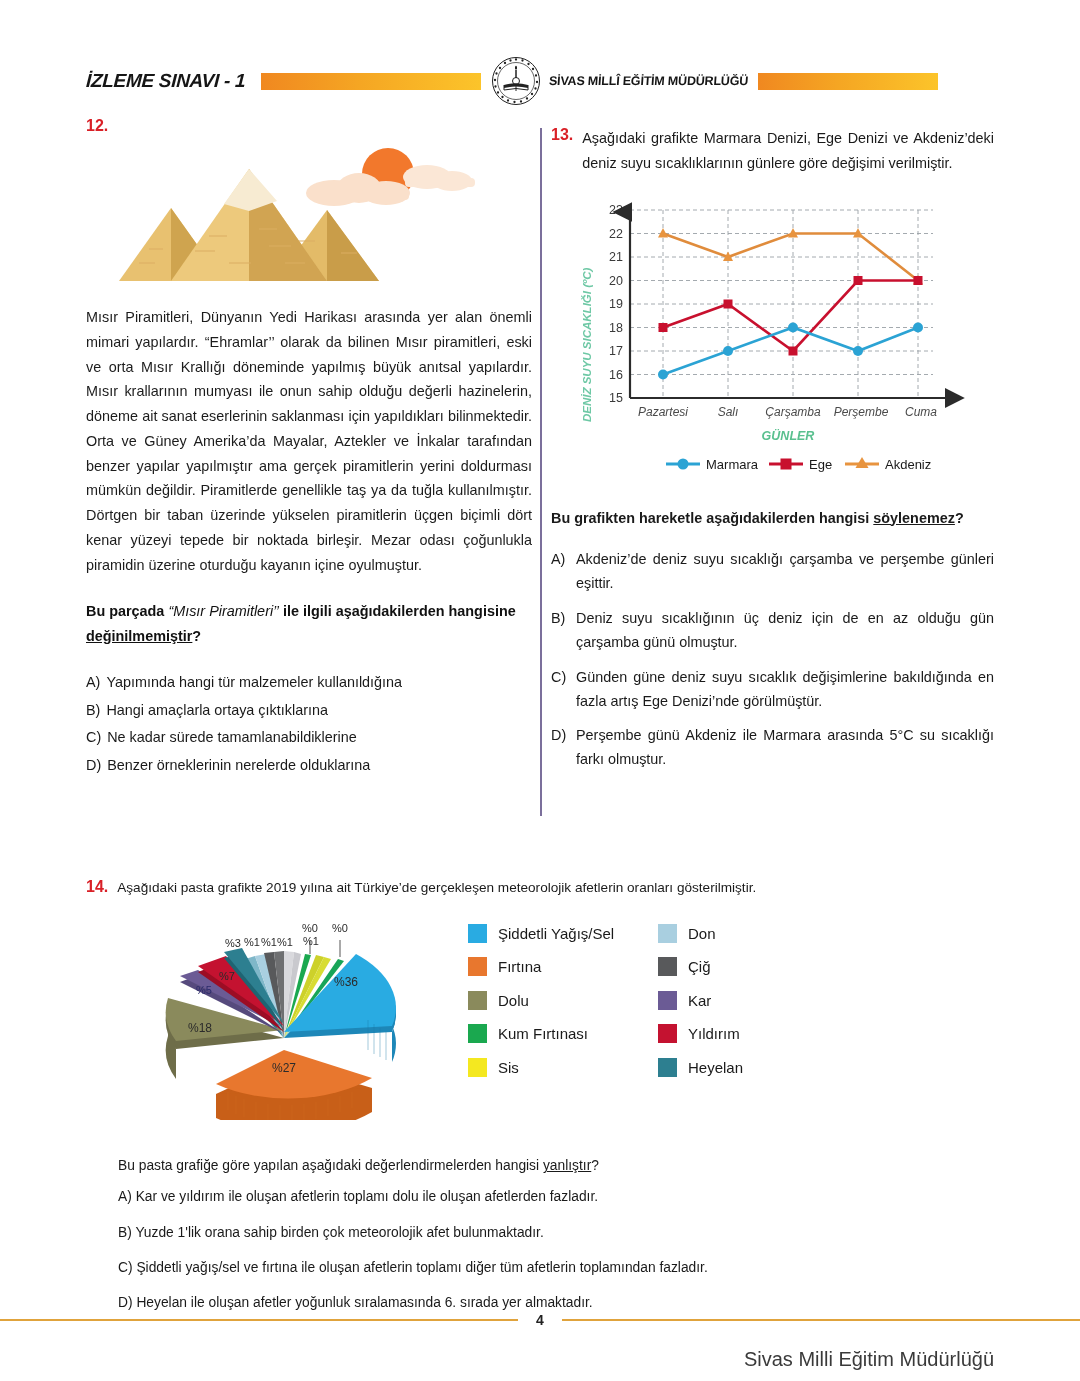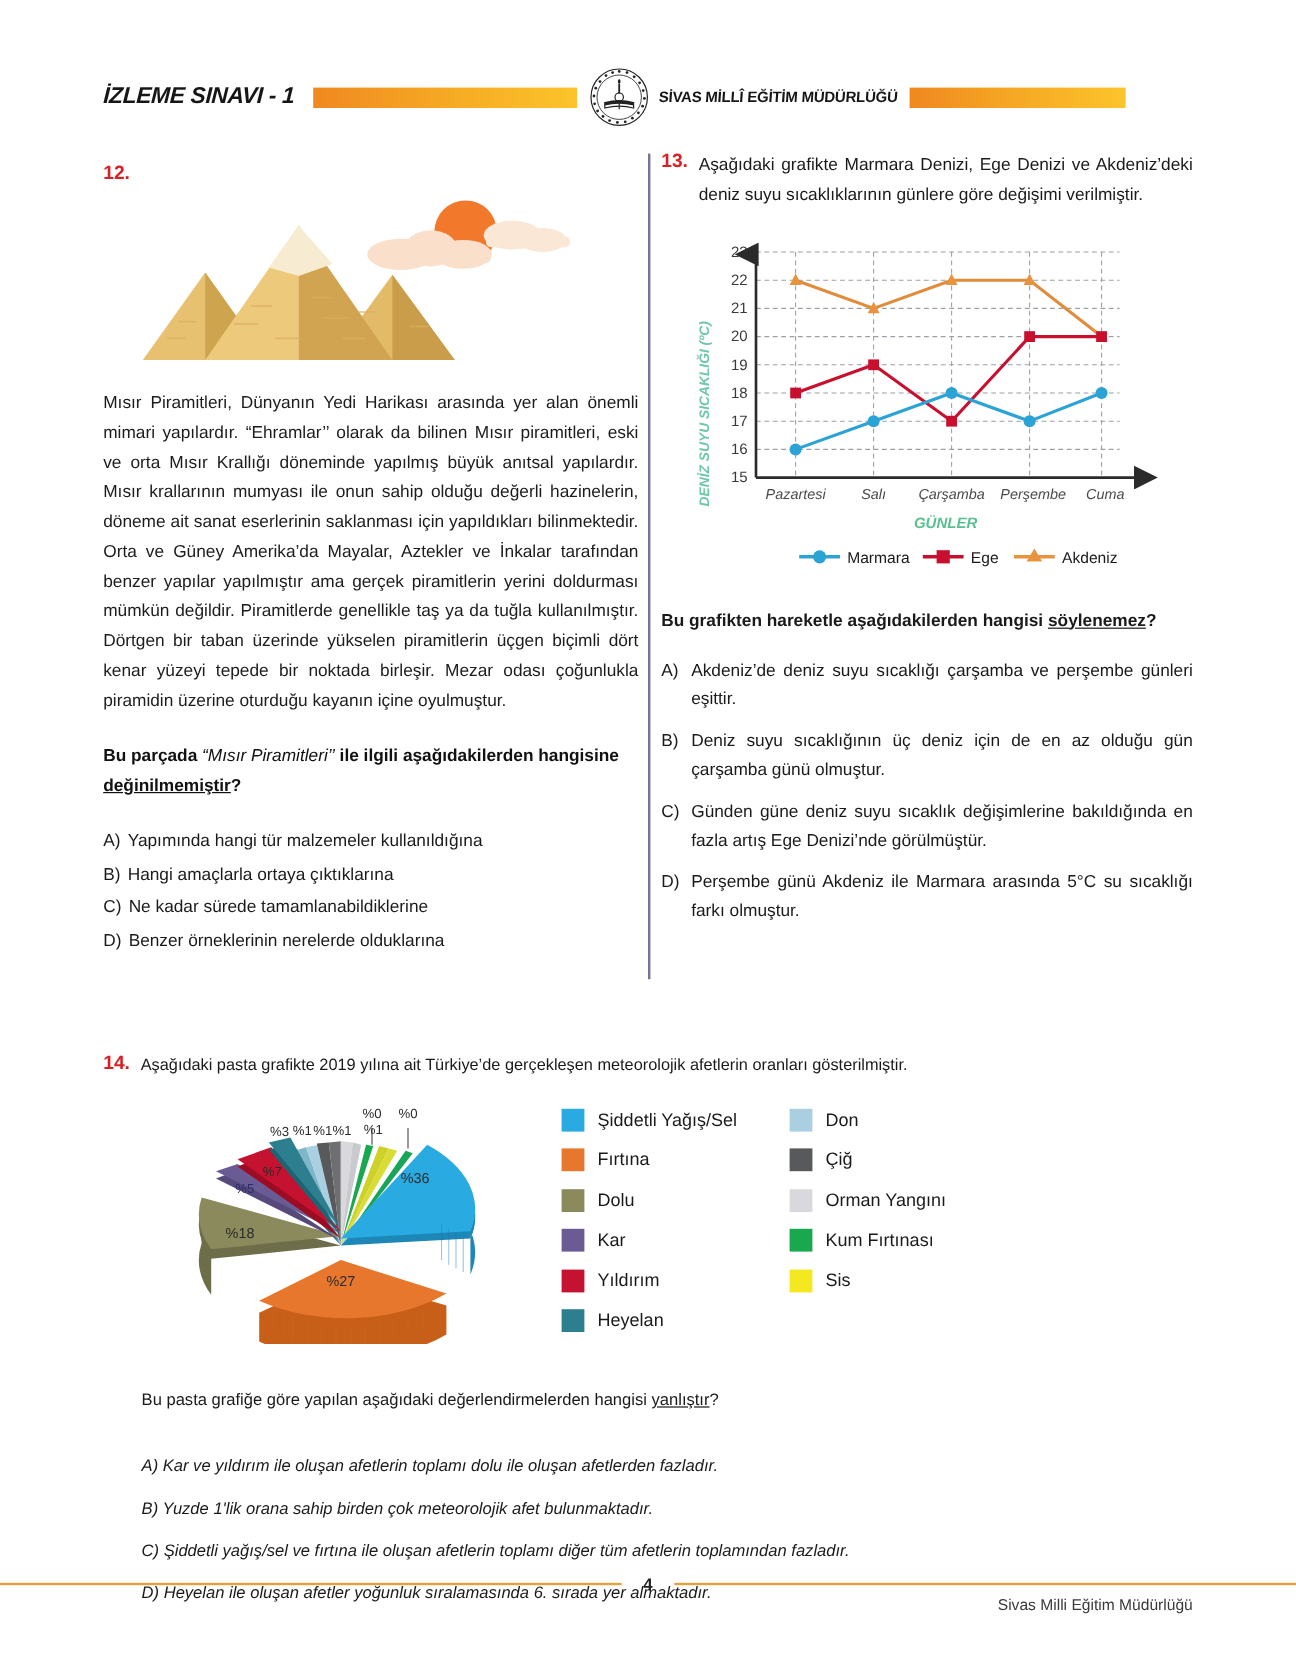--- a/index.html
+++ b/index.html
@@ -31,21 +31,21 @@
   .hbar.left { max-width: 220px; margin-left: 16px; }
   .hbar.right { max-width: 180px; }
   .logo-wrap { display: flex; align-items: center; gap: 8px; flex: 0 0 auto; }
   .meb-logo { width: 50px; height: 50px; flex: 0 0 auto; }
   .logo-text {
     font-size: 12.5px; font-weight: bold; white-space: nowrap; color: #161616;
     transform: skewX(-4deg); letter-spacing: -0.2px;
   }
 
   
-  .col-left  { position: absolute; left: 86px;  top: 136px; width: 446px; }
+  .col-left  { position: absolute; left: 86px;  top: 117px; width: 446px; }
   .col-right { position: absolute; left: 551px; top: 126px; width: 443px; }
   .divider {
     position: absolute; left: 540px; top: 128px; width: 2px; height: 688px;
     background: #7b6f9b;
   }
 
   .qnum {
     color: #d92027; font-weight: bold; font-size: 16px;
     display: inline-block;
   }
@@ -91,36 +91,36 @@
   .pie-holder { flex: 0 0 320px; }
   .legend {
     flex: 1 1 auto; display: grid; grid-template-columns: 180px 180px;
     column-gap: 10px; row-gap: 0px; padding-top: 6px;
   }
   .legend .item { display: flex; align-items: center; gap: 11px; height: 33.5px; }
   .legend .sw { width: 19px; height: 19px; flex: 0 0 auto; }
   .legend .lname { font-size: 15px; color: #1a1a1a; }
 
   .q14-prompt { margin-top: 34px; font-size: 13.8px; font-weight: normal; padding-left: 32px; }
-  .q14-options { margin-top: 38px; font-size: 13.8px; padding-left: 32px; font-style: italic; }
+  .q14-options { margin-top: 14px; font-size: 13.8px; padding-left: 32px; }
   .q14-options .opt { margin-bottom: 16px; line-height: 1.4; }
 
   
   .footer { position: absolute; left: 0; top: 1312px; width: 1080px; }
   .footer-line { display: flex; align-items: center; width: 1080px; }
   .fl { height: 2px; background: #e0a33c; flex: 1 1 auto; }
   .fl.a { margin-right: 0; }
   .fl.b { margin-left: 0; }
   .page-no {
     font-size: 14px; font-weight: bold; color: #222; padding: 0 18px;
     flex: 0 0 auto;
   }
   .footer-org {
-    position: absolute; right: 86px; top: 18px;
-    font-size: 13px; color: #3a3a3a;
+    position: absolute; right: 86px; top: 36px;
+    font-size: 20px; color: #3a3a3a;
   }
 </style>
 </head>
 <body>
 
 <div class="page">
 
   <div class="header">
     <div class="header-title">İZLEME SINAVI - 1</div>
     <div class="hbar left"></div>
@@ -480,24 +480,20 @@
         </div>
         <div class="item">
           <span class="sw" style="background:#58595b"></span>
           <span class="lname">Çiğ</span>
         </div>
 
         <div class="item">
           <span class="sw" style="background:#8a8a5c"></span>
           <span class="lname">Dolu</span>
         </div>
-        <div class="item">
-          <span class="sw" style="background:#d9d9dd"></span>
-          <span class="lname">Orman Yangını</span>
-        </div>
 
         <div class="item">
           <span class="sw" style="background:#6b5b95"></span>
           <span class="lname">Kar</span>
         </div>
         <div class="item">
           <span class="sw" style="background:#1aa84f"></span>
           <span class="lname">Kum Fırtınası</span>
         </div>
 

